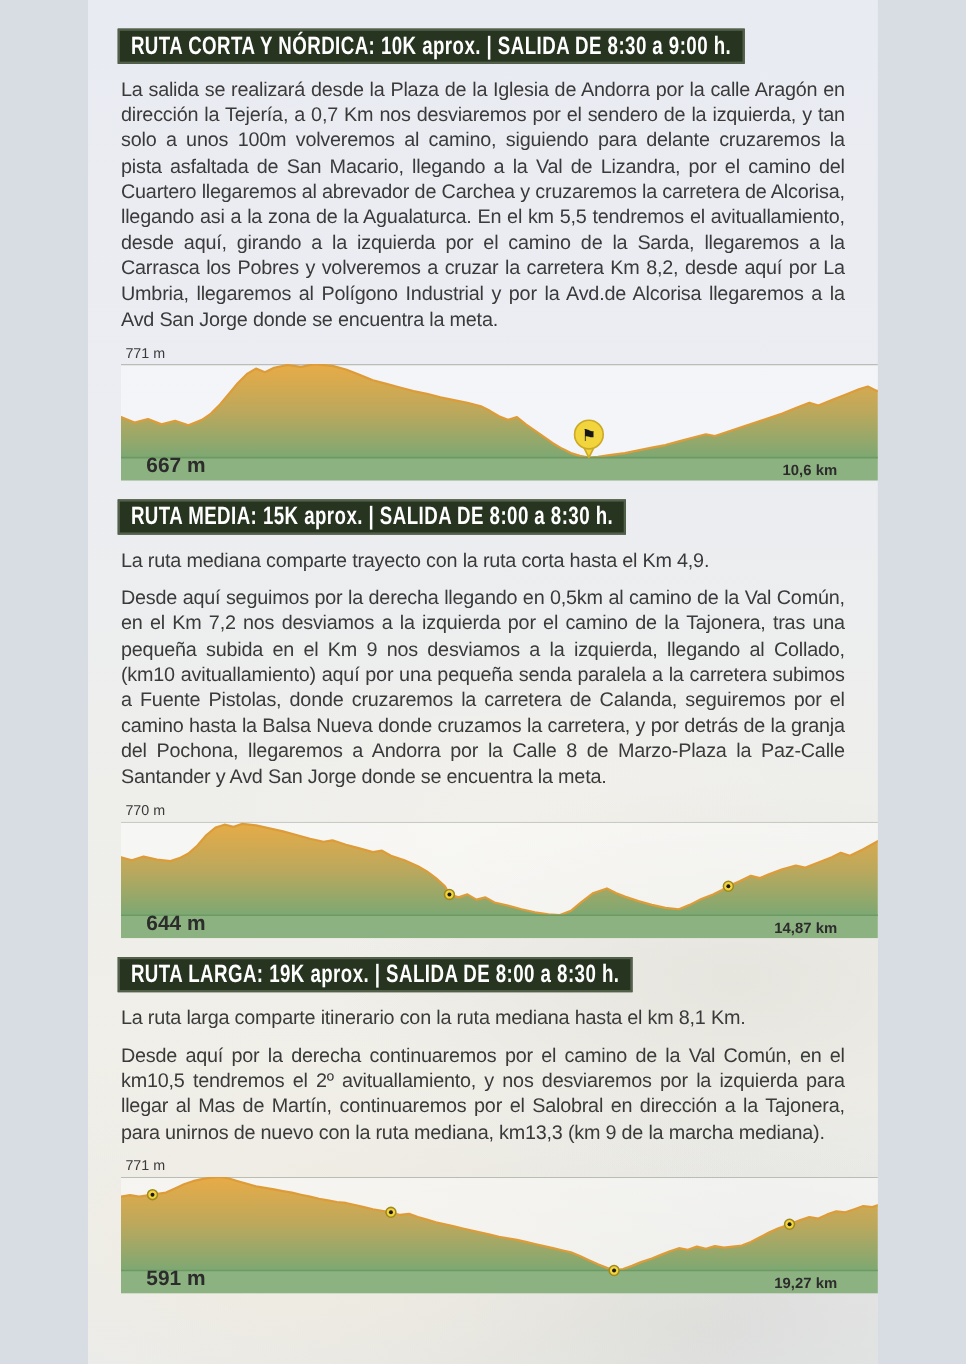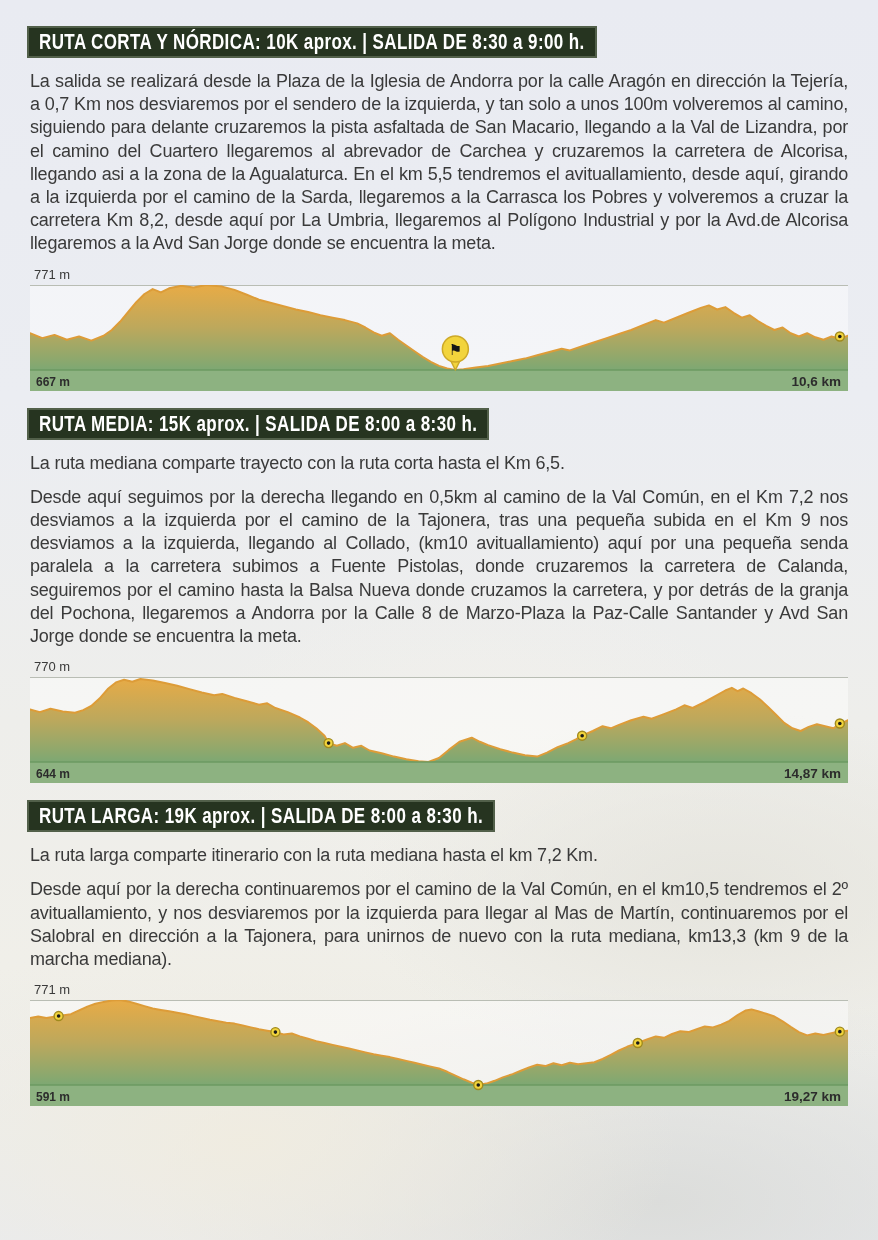--- a/index.html
+++ b/index.html
@@ -1,17 +1,17 @@
 <!DOCTYPE html>
 <html><head>
 <meta charset="utf-8">
 <style>
   html,body{margin:0;padding:0;background:#d8dce3;}
   .page{
-    width:878px;height:1240px;margin:0 auto;position:relative;overflow:hidden;
+    width:718px;height:1240px;margin:0 auto;position:relative;overflow:hidden;
     font-family:"Liberation Sans",sans-serif;
     background:
       radial-gradient(ellipse 620px 300px at 28% 92%, rgba(240,236,224,0.95), rgba(240,236,224,0) 70%),
       radial-gradient(ellipse 520px 260px at 82% 72%, rgba(228,227,220,0.85), rgba(228,227,220,0) 70%),
       radial-gradient(ellipse 700px 300px at 75% 97%, rgba(216,217,214,0.8), rgba(216,217,214,0) 72%),
       radial-gradient(ellipse 420px 220px at 55% 60%, rgba(243,241,235,0.7), rgba(243,241,235,0) 70%),
       linear-gradient(180deg,#e9ebf2 0%,#ebedf2 32%,#eeeeeb 58%,#f0efe9 78%,#e9ebee 100%);
   }
   .content{padding:26px 30px 0 30px;}
   .route-section{margin:0;}
@@ -25,21 +25,21 @@
     white-space:nowrap;
   }
   p.body-text{
     margin:0 0 11px;font-size:18px;line-height:23.2px;color:#3a3a3a;
     text-align:justify;letter-spacing:-0.2px;
   }
   .chart{position:relative;margin:4px 0 17px;}
   .chart-top-label{font-size:13px;font-weight:400;color:#3a3a3a;margin:0 0 3px 4px;}
   .chart svg{display:block;}
   .chart-bottom-left{
-    position:absolute;bottom:2px;left:6px;font-size:12px;font-weight:700;color:#2c2c2c;
+    position:absolute;bottom:2px;left:23px;font-size:19px;font-weight:700;color:#2c2c2c;
   }
   .chart-bottom-right{
     position:absolute;bottom:2px;right:7px;font-size:13.5px;font-weight:700;color:#2c2c2c;
   }
   .section-gap{margin-top:8px;}
 </style>
 </head>
 <body>
 
 <div class="page">
@@ -78,21 +78,21 @@
           </svg>
         <div class="chart-bottom-left">667 m</div>
         <div class="chart-bottom-right">10,6 km</div>
       </div>
     </section>
 
     <section class="route-section">
       <div class="badge">
         <span class="badge-text">RUTA MEDIA: 15K aprox. | SALIDA DE 8:00 a 8:30 h.</span>
       </div>
-      <p class="body-text">La ruta mediana comparte trayecto con la ruta corta hasta el Km 6,5.</p>
+      <p class="body-text">La ruta mediana comparte trayecto con la ruta corta hasta el Km 4,9.</p>
       <p class="body-text">Desde aquí seguimos por la derecha llegando en 0,5km al camino de la Val Común, en el Km 7,2 nos desviamos a la izquierda por el camino de la Tajonera, tras una pequeña subida en el Km 9 nos desviamos a la izquierda, llegando al Collado, (km10 avituallamiento) aquí por una pequeña senda paralela a la carretera subimos a Fuente Pistolas, donde cruzaremos la carretera de Calanda, seguiremos por el camino hasta la Balsa Nueva donde cruzamos la carretera, y por detrás de la granja del Pochona, llegaremos a Andorra por la Calle 8 de Marzo-Plaza la Paz-Calle Santander y Avd San Jorge donde se encuentra la meta.</p>
       <div class="chart">
         <div class="chart-top-label">770 m</div>
         <svg width="818" height="106" viewBox="0 0 818 106">
             <defs>
               <linearGradient id="g1" x1="0" y1="0" x2="0" y2="85" gradientUnits="userSpaceOnUse">
                 <stop offset="0" stop-color="#e8ab46"></stop>
                 <stop offset="0.5" stop-color="#bda85c"></stop>
                 <stop offset="1" stop-color="#7da873"></stop>
               </linearGradient>
@@ -118,21 +118,21 @@
           </svg>
         <div class="chart-bottom-left">644 m</div>
         <div class="chart-bottom-right">14,87 km</div>
       </div>
     </section>
 
     <section class="route-section section-gap">
       <div class="badge">
         <span class="badge-text">RUTA LARGA: 19K aprox. | SALIDA DE 8:00 a 8:30 h.</span>
       </div>
-      <p class="body-text">La ruta larga comparte itinerario con la ruta mediana hasta el km 7,2 Km.</p>
+      <p class="body-text">La ruta larga comparte itinerario con la ruta mediana hasta el km 8,1 Km.</p>
       <p class="body-text">Desde aquí por la derecha continuaremos por el camino de la Val Común, en el km10,5 tendremos el 2º avituallamiento, y nos desviaremos por la izquierda para llegar al Mas de Martín, continuaremos por el Salobral en dirección a la Tajonera, para unirnos de nuevo con la ruta mediana, km13,3 (km 9 de la marcha mediana).</p>
       <div class="chart">
         <div class="chart-top-label">771 m</div>
         <svg width="818" height="106" viewBox="0 0 818 106">
             <defs>
               <linearGradient id="g2" x1="0" y1="0" x2="0" y2="85" gradientUnits="userSpaceOnUse">
                 <stop offset="0" stop-color="#e8ab46"></stop>
                 <stop offset="0.5" stop-color="#bda85c"></stop>
                 <stop offset="1" stop-color="#7da873"></stop>
               </linearGradient>

